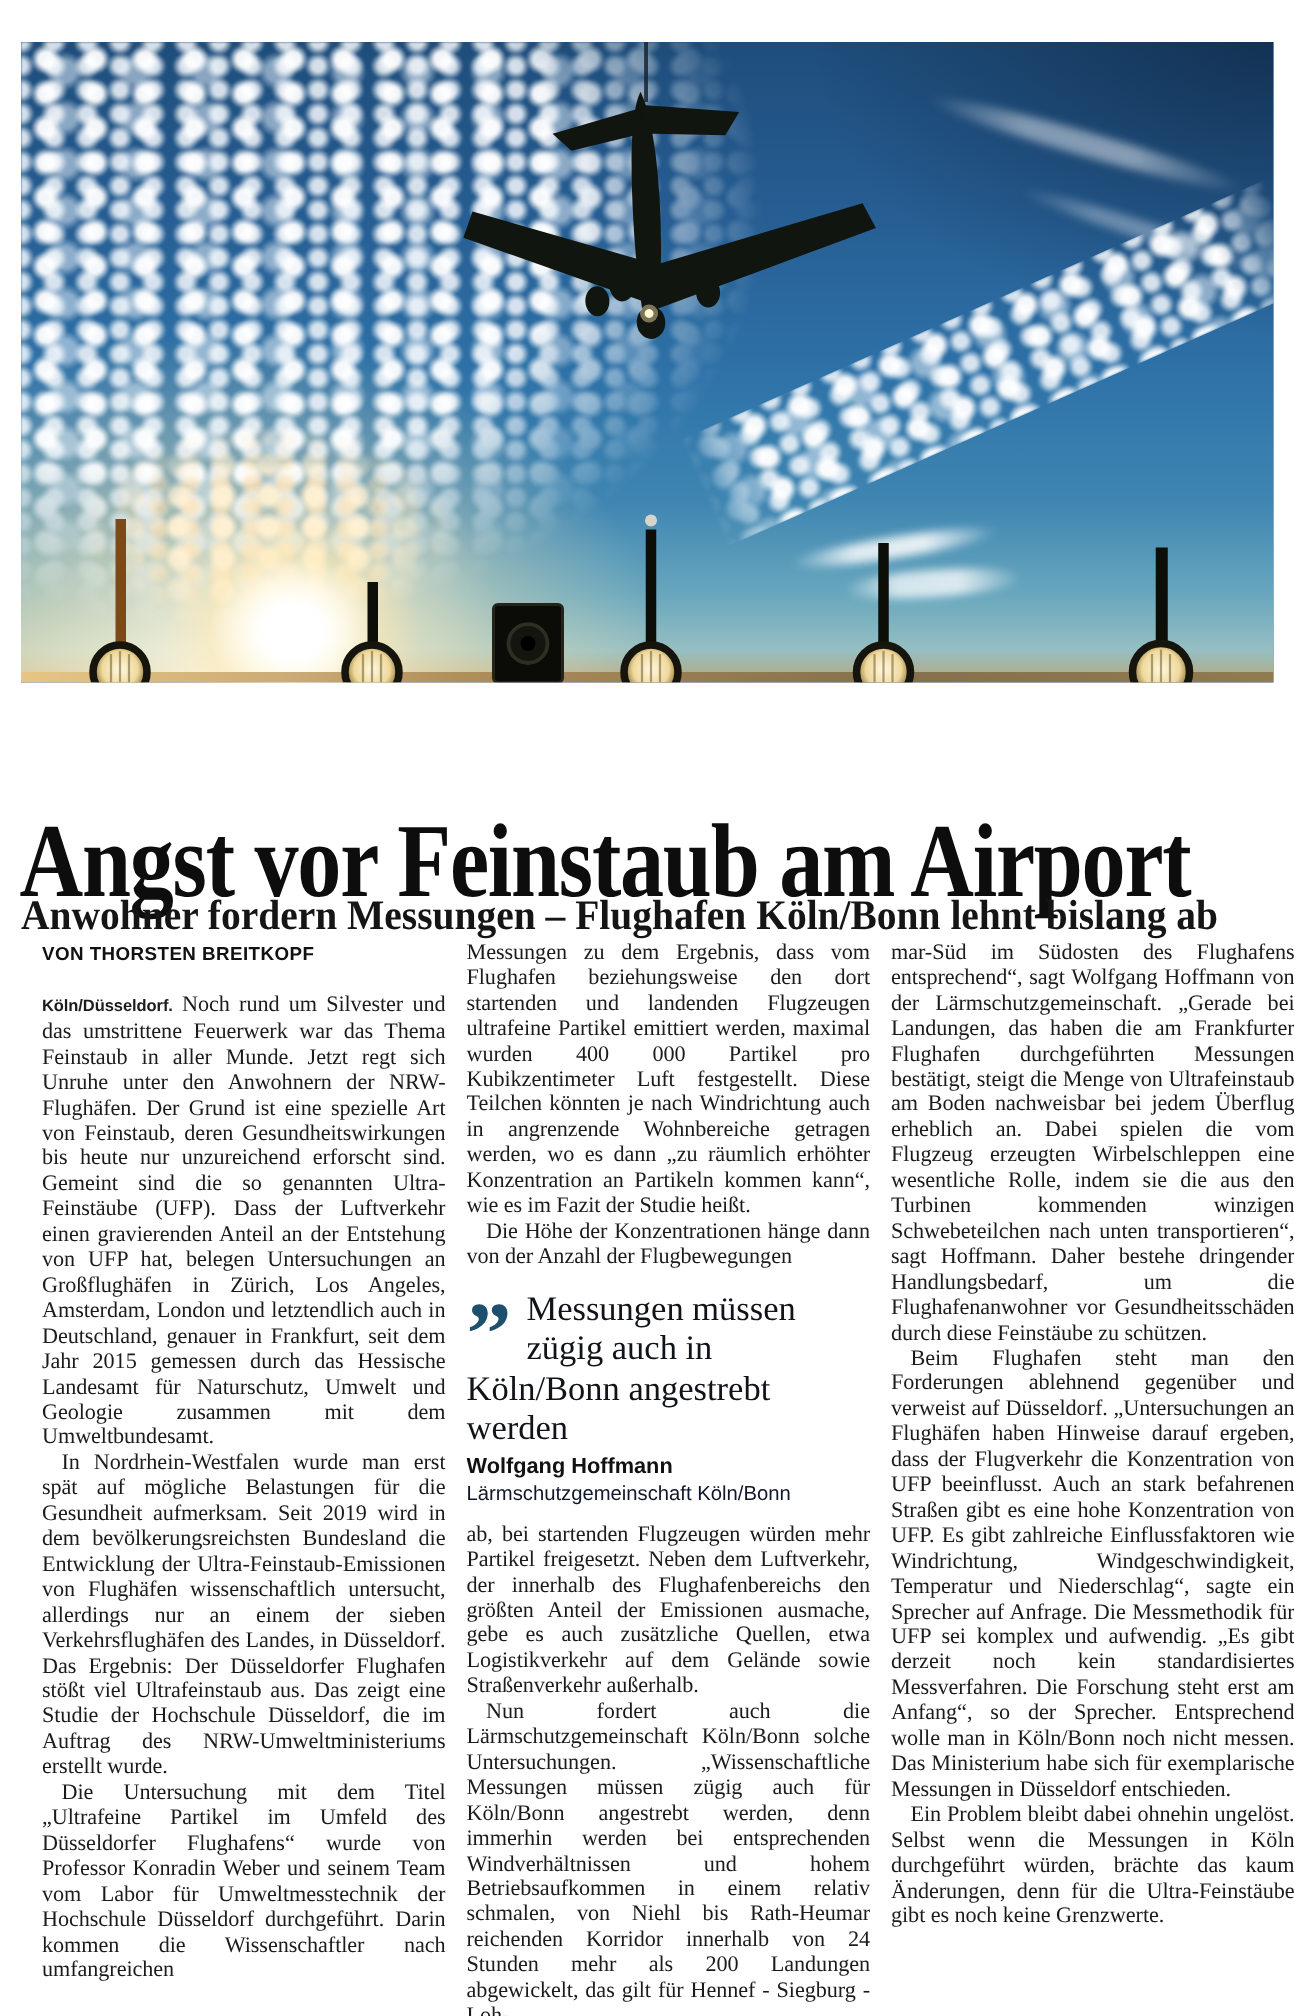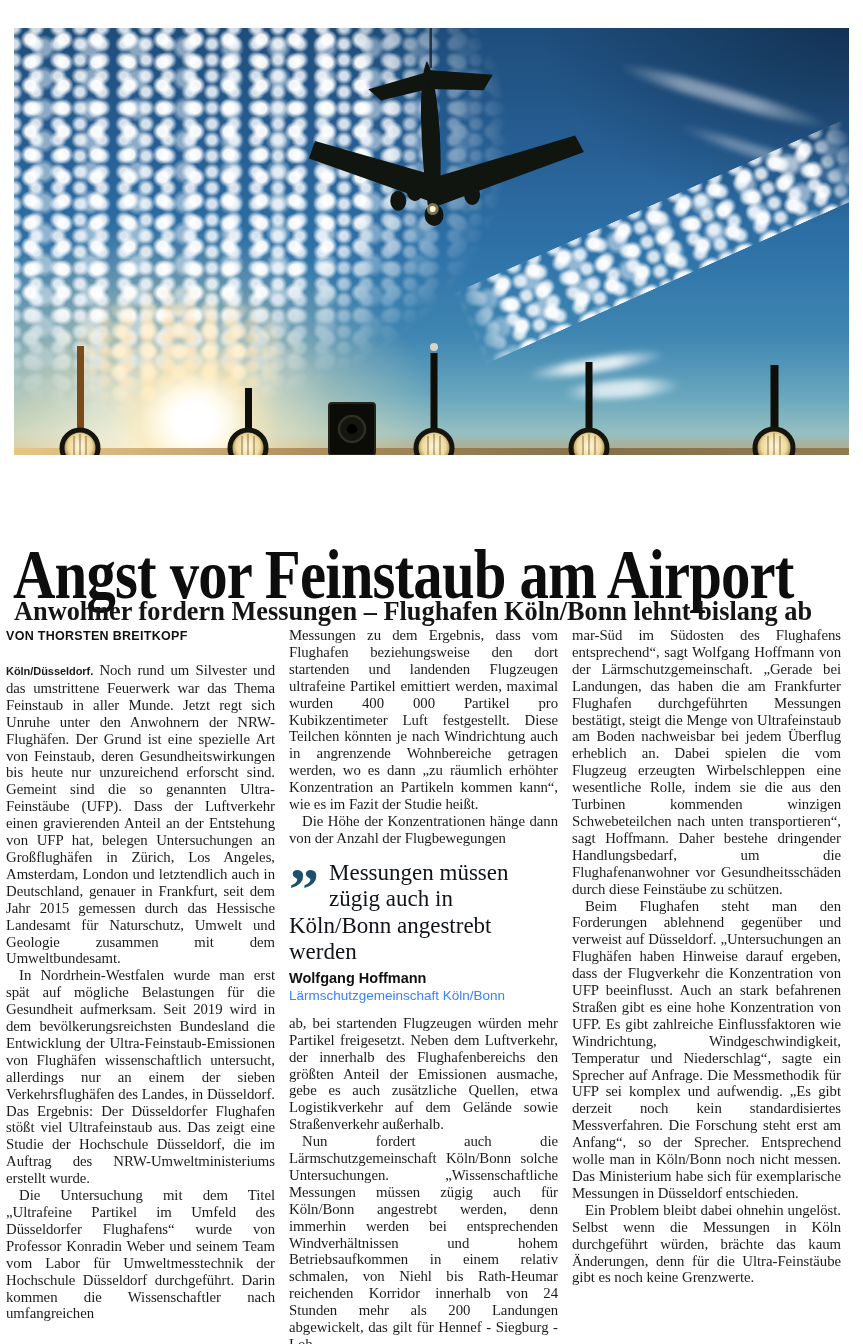--- a/index.html
+++ b/index.html
@@ -47,37 +47,37 @@
     font-family:"Liberation Sans", sans-serif;font-size:13.5px;letter-spacing:-0.3px;color:#161616;}
 
   
   .headline{position:absolute;left:13px;top:492px;width:994px;white-space:nowrap;
     font-family:"Liberation Serif", serif;font-weight:bold;font-size:70px;line-height:1.02;
     letter-spacing:-1px;color:#0d0d0d;transform:scaleX(0.84);transform-origin:0 0;}
   .subheadline{position:absolute;left:14px;top:572px;width:890px;white-space:nowrap;
     font-family:"Liberation Serif", serif;font-size:28px;color:#151515;transform:scaleX(0.94);transform-origin:0 0;}
 
   
-  .columns{position:absolute;left:6px;top:627px;width:835px;height:717px;display:flex;gap:14px;overflow:hidden;}
+  .columns{position:absolute;left:28px;top:627px;width:835px;height:717px;display:flex;gap:14px;overflow:hidden;}
   .col{width:269px;overflow:hidden;}
   .byline{font-family:"Liberation Sans", sans-serif;font-weight:bold;font-size:12.5px;
     letter-spacing:0.3px;color:#111;margin:2px 0 19px 0;}
   .col p{margin:0;font-size:14.8px;line-height:16.9px;text-align:justify;
     hyphens:auto;-webkit-hyphens:auto;letter-spacing:-0.05px;}
   .col p.ind{text-indent:13px;}
   .lead{font-family:"Liberation Sans", sans-serif;font-weight:bold;font-size:11px;}
 
   
   .pullquote{margin:13px 0 12px 0;}
   .pq-mark{float:left;font-family:"Liberation Serif", serif;font-weight:bold;font-size:60px;
     line-height:0.52;margin:14px 10px 0 0;}
   .pq-text{font-size:23px;line-height:26.5px;color:#101418;text-align:left;}
   .pq-author{font-family:"Liberation Sans", sans-serif;font-weight:bold;font-size:14.5px;
     color:#111;margin-top:4px;clear:both;}
-  .pq-role{font-family:"Liberation Sans", sans-serif;font-size:13.5px;color:#3b82f6;margin-top:2px;}
+  .pq-role{font-family:"Liberation Sans", sans-serif;font-size:13.5px;color:#0f172a;margin-top:2px;}
 </style>
 </head>
 <body>
 
 <div class="page">
 
   <div class="photo">
     <div class="sky"></div>
     <div class="cloud-layer puffs clouds-tl"></div>
     <div class="cloud-layer clouds-sun"></div>

